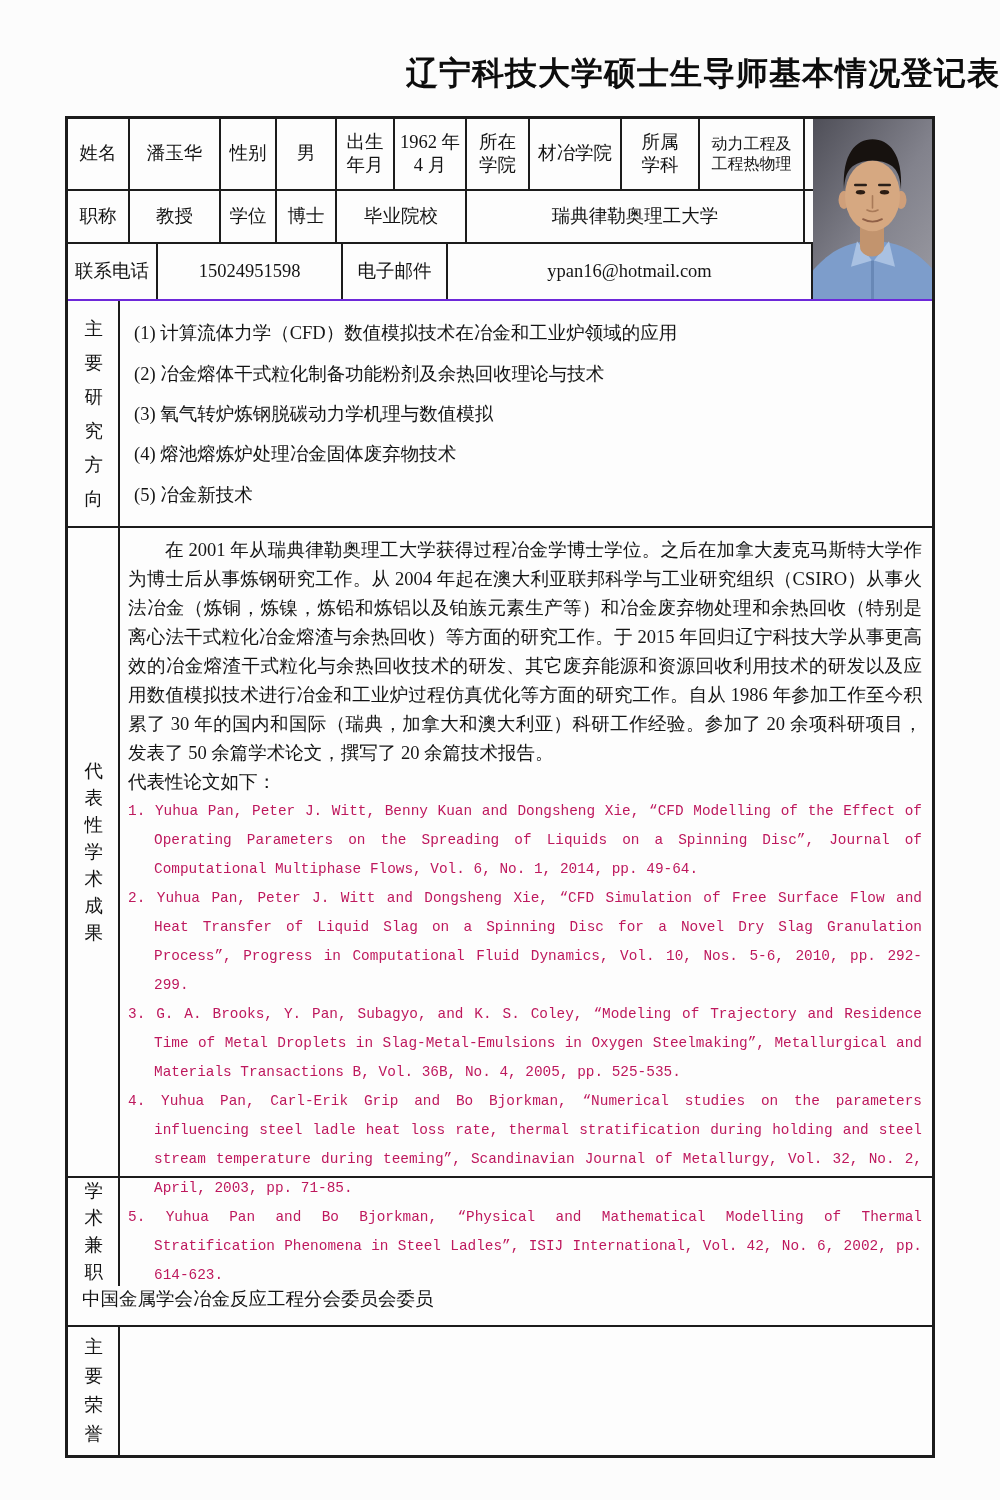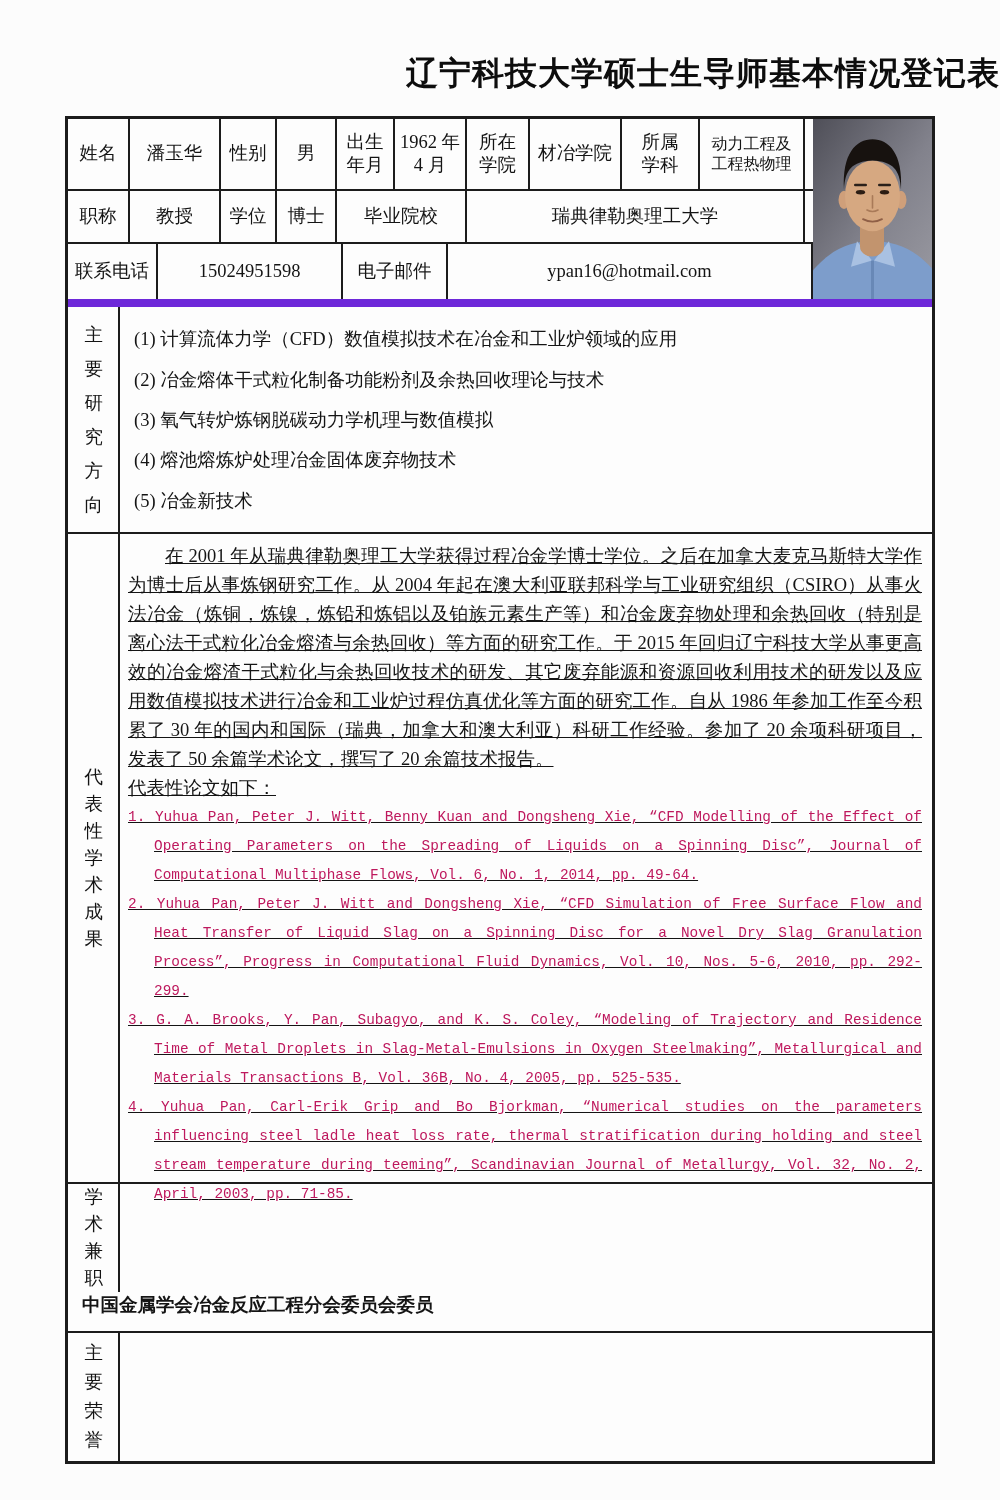--- a/index.html
+++ b/index.html
@@ -11,21 +11,21 @@
     overflow: hidden;
   }
   .title {
     margin: 0; padding: 52px 0 20px;
     text-align: right; font-size: 32px; font-weight: bold; letter-spacing: 1px;
     font-family: "Liberation Sans", sans-serif; color: #0d0d0d;
   }
   .form { width: 870px; margin: 0 auto; border: 3px solid #1c1c1c; box-sizing: border-box; background: #fdfdfd; }
 
   
-  .top { display: flex; border-bottom: 8px solid #6d28d9; }
+  .top { display: flex; border-bottom: 2px solid #6d28d9; }
   .top-left { width: 745px; display: flex; flex-direction: column; }
   .row { display: flex; border-bottom: 2px solid #1c1c1c; }
   .top-left .row:last-child { border-bottom: none; }
   .r1 { height: 70px; } .r2 { height: 51px; } .r3 { height: 55px; }
   .cell {
     box-sizing: border-box; border-right: 2px solid #1c1c1c;
     display: flex; align-items: center; justify-content: center;
     text-align: center; font-size: 18.5px; line-height: 1.25; padding: 2px;
   }
   .w62{width:62px}.w91{width:91px}.w64{width:56px}.w60{width:60px}.w58{width:58px}
@@ -50,32 +50,32 @@
     width: 20px; word-break: break-all; text-align: right;
     font-size: 18.5px;
   }
   .lh34 { line-height: 34px; } .lh27 { line-height: 27px; } .lh29 { line-height: 29px; }
   .sec-content { flex: 1; box-sizing: border-box; min-width: 0; }
 
   .research-content {
     display: flex; flex-direction: column; justify-content: space-evenly;
     padding: 4px 10px 4px 14px; font-size: 18.5px;
   }
-  .ach-content { padding: 8px 10px 8px 8px; text-decoration: underline; }
+  .ach-content { padding: 8px 10px 8px 8px; }
   .bio {
     margin: 0; text-indent: 2em; text-align: justify;
     font-size: 18.5px; line-height: 29px;
   }
   .pub-intro { margin: 0; font-size: 18.5px; line-height: 29px; }
   .pub {
     font-family: "Liberation Mono", monospace;
     font-size: 14.4px; line-height: 29px; text-align: justify;
     padding-left: 26px; text-indent: -26px; color: #be185d;
   }
-  .pos-content { display: flex; align-items: center; padding: 0 14px 26px; font-size: 18.5px; font-weight: bold; }
+  .pos-content { display: flex; align-items: center; padding: 0 14px 26px; font-size: 18.5px; }
   .hon-content { padding: 10px; }
 </style>
 </head>
 <body>
 
 <div class="page">
 
   <h1 class="title">辽宁科技大学硕士生导师基本情况登记表</h1>
 
   <div class="form">
@@ -177,20 +177,21 @@
       <div class="side-label">
         <div class="vtext lh27">代表性学术成果</div>
       </div>
       <div class="sec-content ach-content">
         <p class="bio">在 2001 年从瑞典律勒奥理工大学获得过程冶金学博士学位。之后在加拿大麦克马斯特大学作为博士后从事炼钢研究工作。从 2004 年起在澳大利亚联邦科学与工业研究组织（CSIRO）从事火法冶金（炼铜，炼镍，炼铅和炼铝以及铂族元素生产等）和冶金废弃物处理和余热回收（特别是离心法干式粒化冶金熔渣与余热回收）等方面的研究工作。于 2015 年回归辽宁科技大学从事更高效的冶金熔渣干式粒化与余热回收技术的研发、其它废弃能源和资源回收利用技术的研发以及应用数值模拟技术进行冶金和工业炉过程仿真优化等方面的研究工作。自从 1986 年参加工作至今积累了 30 年的国内和国际（瑞典，加拿大和澳大利亚）科研工作经验。参加了 20 余项科研项目，发表了 50 余篇学术论文，撰写了 20 余篇技术报告。</p>
         <p class="pub-intro">代表性论文如下：</p>
         <div class="pub">1. Yuhua Pan, Peter J. Witt, Benny Kuan and Dongsheng Xie, “CFD Modelling of the Effect of Operating Parameters on the Spreading of Liquids on a Spinning Disc”, Journal of Computational Multiphase Flows, Vol. 6, No. 1, 2014, pp. 49-64.</div>
         <div class="pub">2. Yuhua Pan, Peter J. Witt and Dongsheng Xie, “CFD Simulation of Free Surface Flow and Heat Transfer of Liquid Slag on a Spinning Disc for a Novel Dry Slag Granulation Process”, Progress in Computational Fluid Dynamics, Vol. 10, Nos. 5-6, 2010, pp. 292-299.</div>
         <div class="pub">3. G. A. Brooks, Y. Pan, Subagyo, and K. S. Coley, “Modeling of Trajectory and Residence Time of Metal Droplets in Slag-Metal-Emulsions in Oxygen Steelmaking”, Metallurgical and Materials Transactions B, Vol. 36B, No. 4, 2005, pp. 525-535.</div>
         <div class="pub">4. Yuhua Pan, Carl-Erik Grip and Bo Bjorkman, “Numerical studies on the parameters influencing steel ladle heat loss rate, thermal stratification during holding and steel stream temperature during teeming”, Scandinavian Journal of Metallurgy, Vol. 32, No. 2, April, 2003, pp. 71-85.</div>
+        <div class="pub">5. Yuhua Pan and Bo Bjorkman, “Physical and Mathematical Modelling of Thermal Stratification Phenomena in Steel Ladles”, ISIJ International, Vol. 42, No. 6, 2002, pp. 614-623.</div>
       </div>
     </div>
 
     <div class="section sec-pos">
       <div class="side-label">
         <div class="vtext lh27">学术兼职</div>
       </div>
       <div class="sec-content pos-content">
         <span>中国金属学会冶金反应工程分会委员会委员</span>
       </div>

